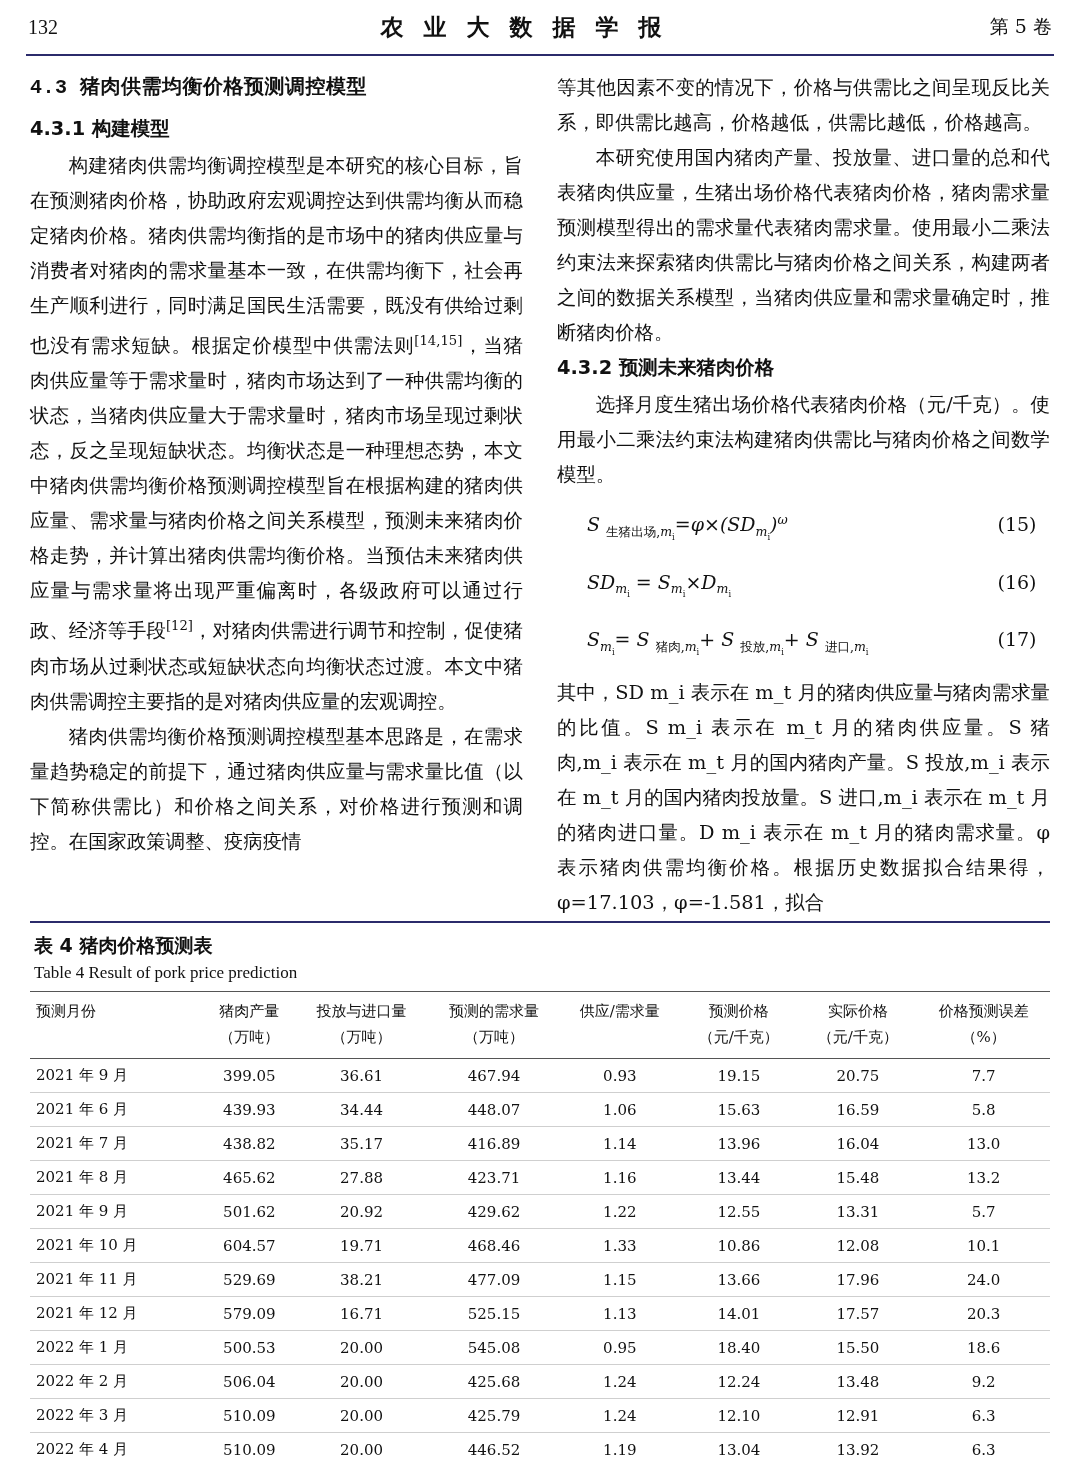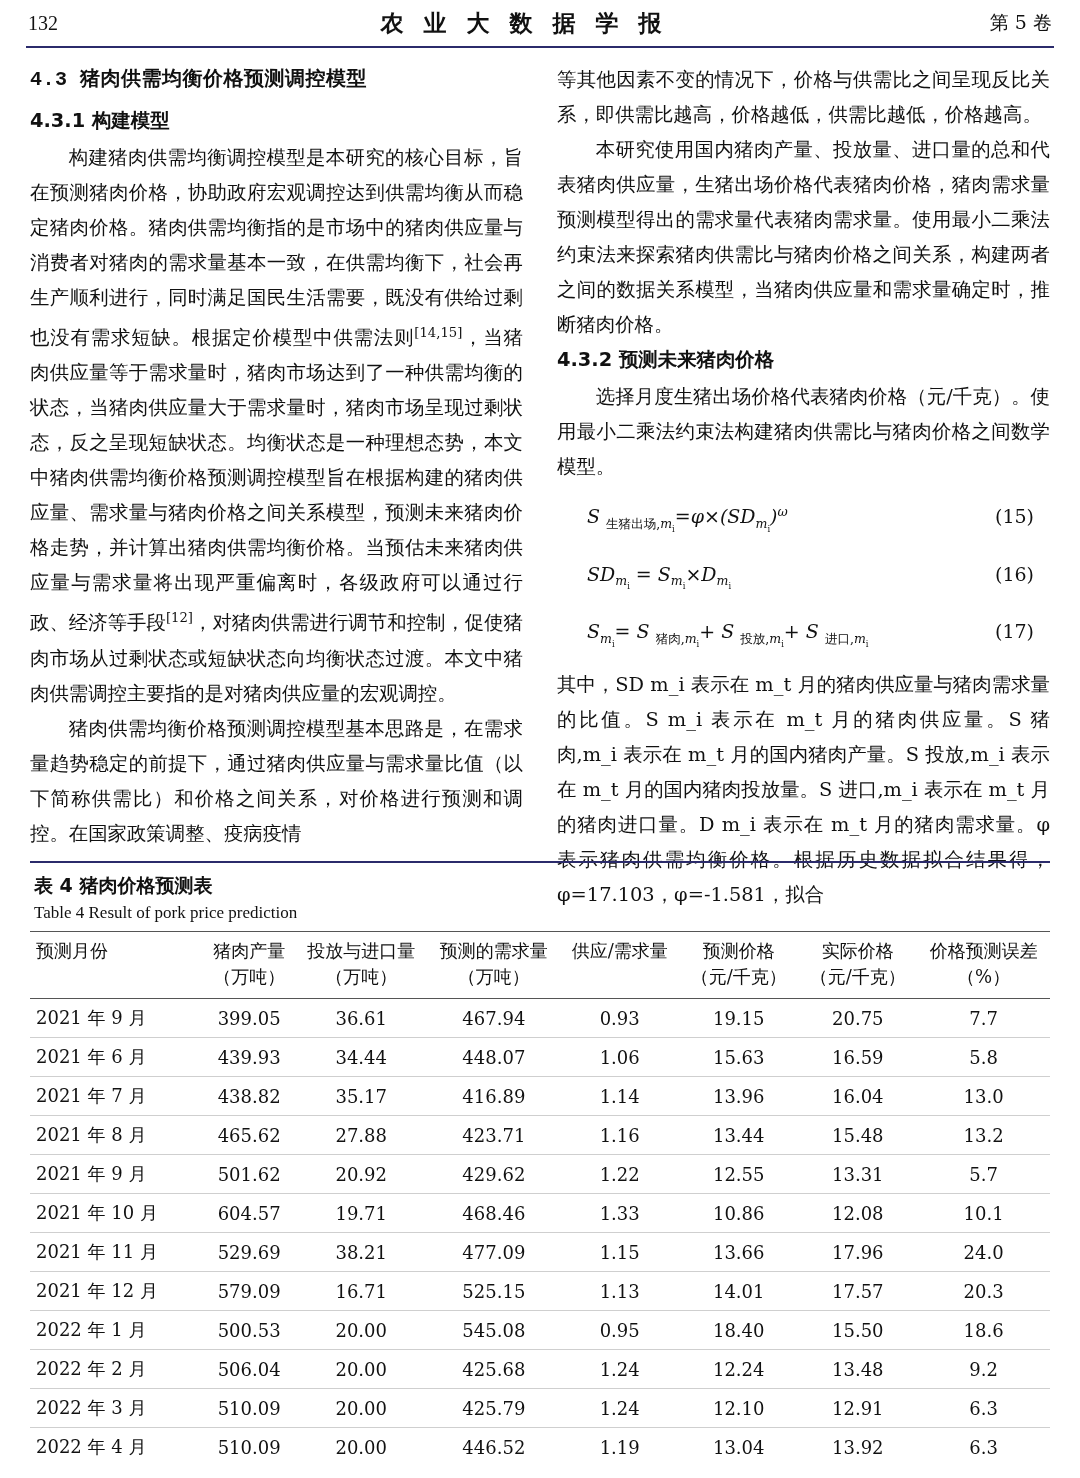--- a/index.html
+++ b/index.html
@@ -18,21 +18,21 @@
   .page {
     width: 1080px;
     height: 1478px;
     position: relative;
     box-sizing: border-box;
     padding: 0 24px;
   }
   
   .runhead {
     position: relative;
-    height: 46px;
+    height: 54px;
     display: flex;
     align-items: center;
     justify-content: space-between;
     font-size: 19px;
     padding: 0 4px;
   }
   .runhead .folio {
     font-family: "Liberation Serif", serif;
     font-size: 20px;
   }
@@ -79,33 +79,33 @@
   p.para {
     margin: 0;
     text-indent: 2em;
   }
   p.para.noindent { text-indent: 0; }
   sup { font-size: 0.68em; vertical-align: super; }
   
   .eq {
     display: flex;
     align-items: baseline;
-    margin: 10px 16px 6px 0;
+    margin: 10px 3px 6px 0;
     font-family: "DejaVu Serif", serif;
     font-size: 19px;
   }
   .eq .body {
     flex: 1;
     padding-left: 30px;
     font-style: italic;
   }
   .eq .num {
     font-style: normal;
     width: 60px;
-    text-align: right;
+    text-align: center;
   }
   .sub {
     font-size: 0.66em;
     vertical-align: sub;
     font-style: normal;
   }
   .subi { font-size: 0.66em; vertical-align: sub; font-style: italic; }
   .sup { font-size: 0.66em; vertical-align: super; font-style: italic; }
   .cn { font-style: normal; font-family: "DejaVu Serif", serif; }
   
@@ -127,21 +127,21 @@
     margin: 6px 0 4px 4px;
   }
   .tbl-caption-en {
     font-family: "Liberation Serif", serif;
     font-size: 17px;
     margin: 0 0 8px 4px;
   }
   table {
     width: 100%;
     border-collapse: collapse;
-    font-size: 18px;
+    font-size: 15px;
     font-family: "DejaVu Serif", serif;
   }
   thead th {
     font-weight: normal;
     padding: 6px 4px 8px 4px;
     vertical-align: top;
     line-height: 26px;
     border-top: 1.5px solid #555;
     border-bottom: 1.5px solid #555;
   }

